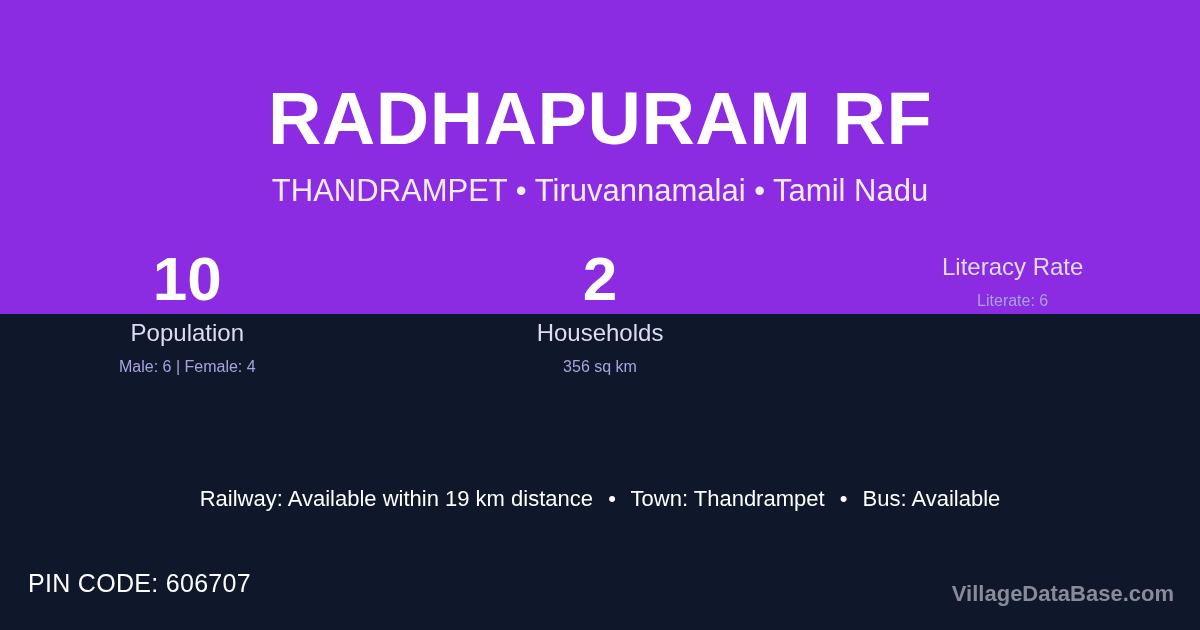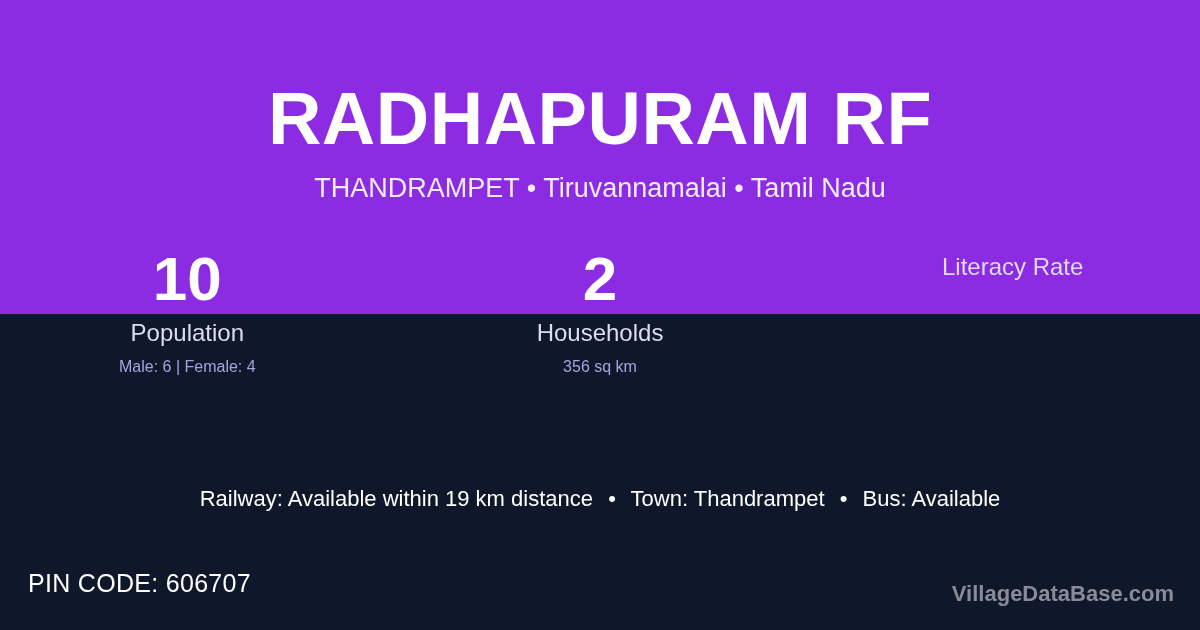--- a/index.html
+++ b/index.html
@@ -50,21 +50,21 @@
     font-weight: bold;
     line-height: 1.0;
     letter-spacing: 0.5px;
     color: #ffffff;
     white-space: nowrap;
   }
 
   .subtitle {
     margin: 0;
     padding-top: 18px;
-    font-size: 27px;
+    font-size: 31px;
     font-weight: normal;
     line-height: 1.1;
     color: #f2ecfb;
     white-space: nowrap;
   }
 
   
   .stats {
     position: absolute;
     left: 0;
@@ -176,20 +176,21 @@
     </div>
 
     <div class="stat">
       <div class="stat-value">2</div>
       <div class="stat-label">Households</div>
       <div class="stat-sub">356 sq km</div>
     </div>
 
     <div class="stat">
       <div class="stat-label">Literacy Rate</div>
+      <div class="stat-sub">Literate: 6</div>
     </div>
 
   </div>
 
   <div class="info-row">
     <span>Railway: Available within 19 km distance</span>
     <span class="info-sep">•</span>
     <span>Town: Thandrampet</span>
     <span class="info-sep">•</span>
     <span>Bus: Available</span>

